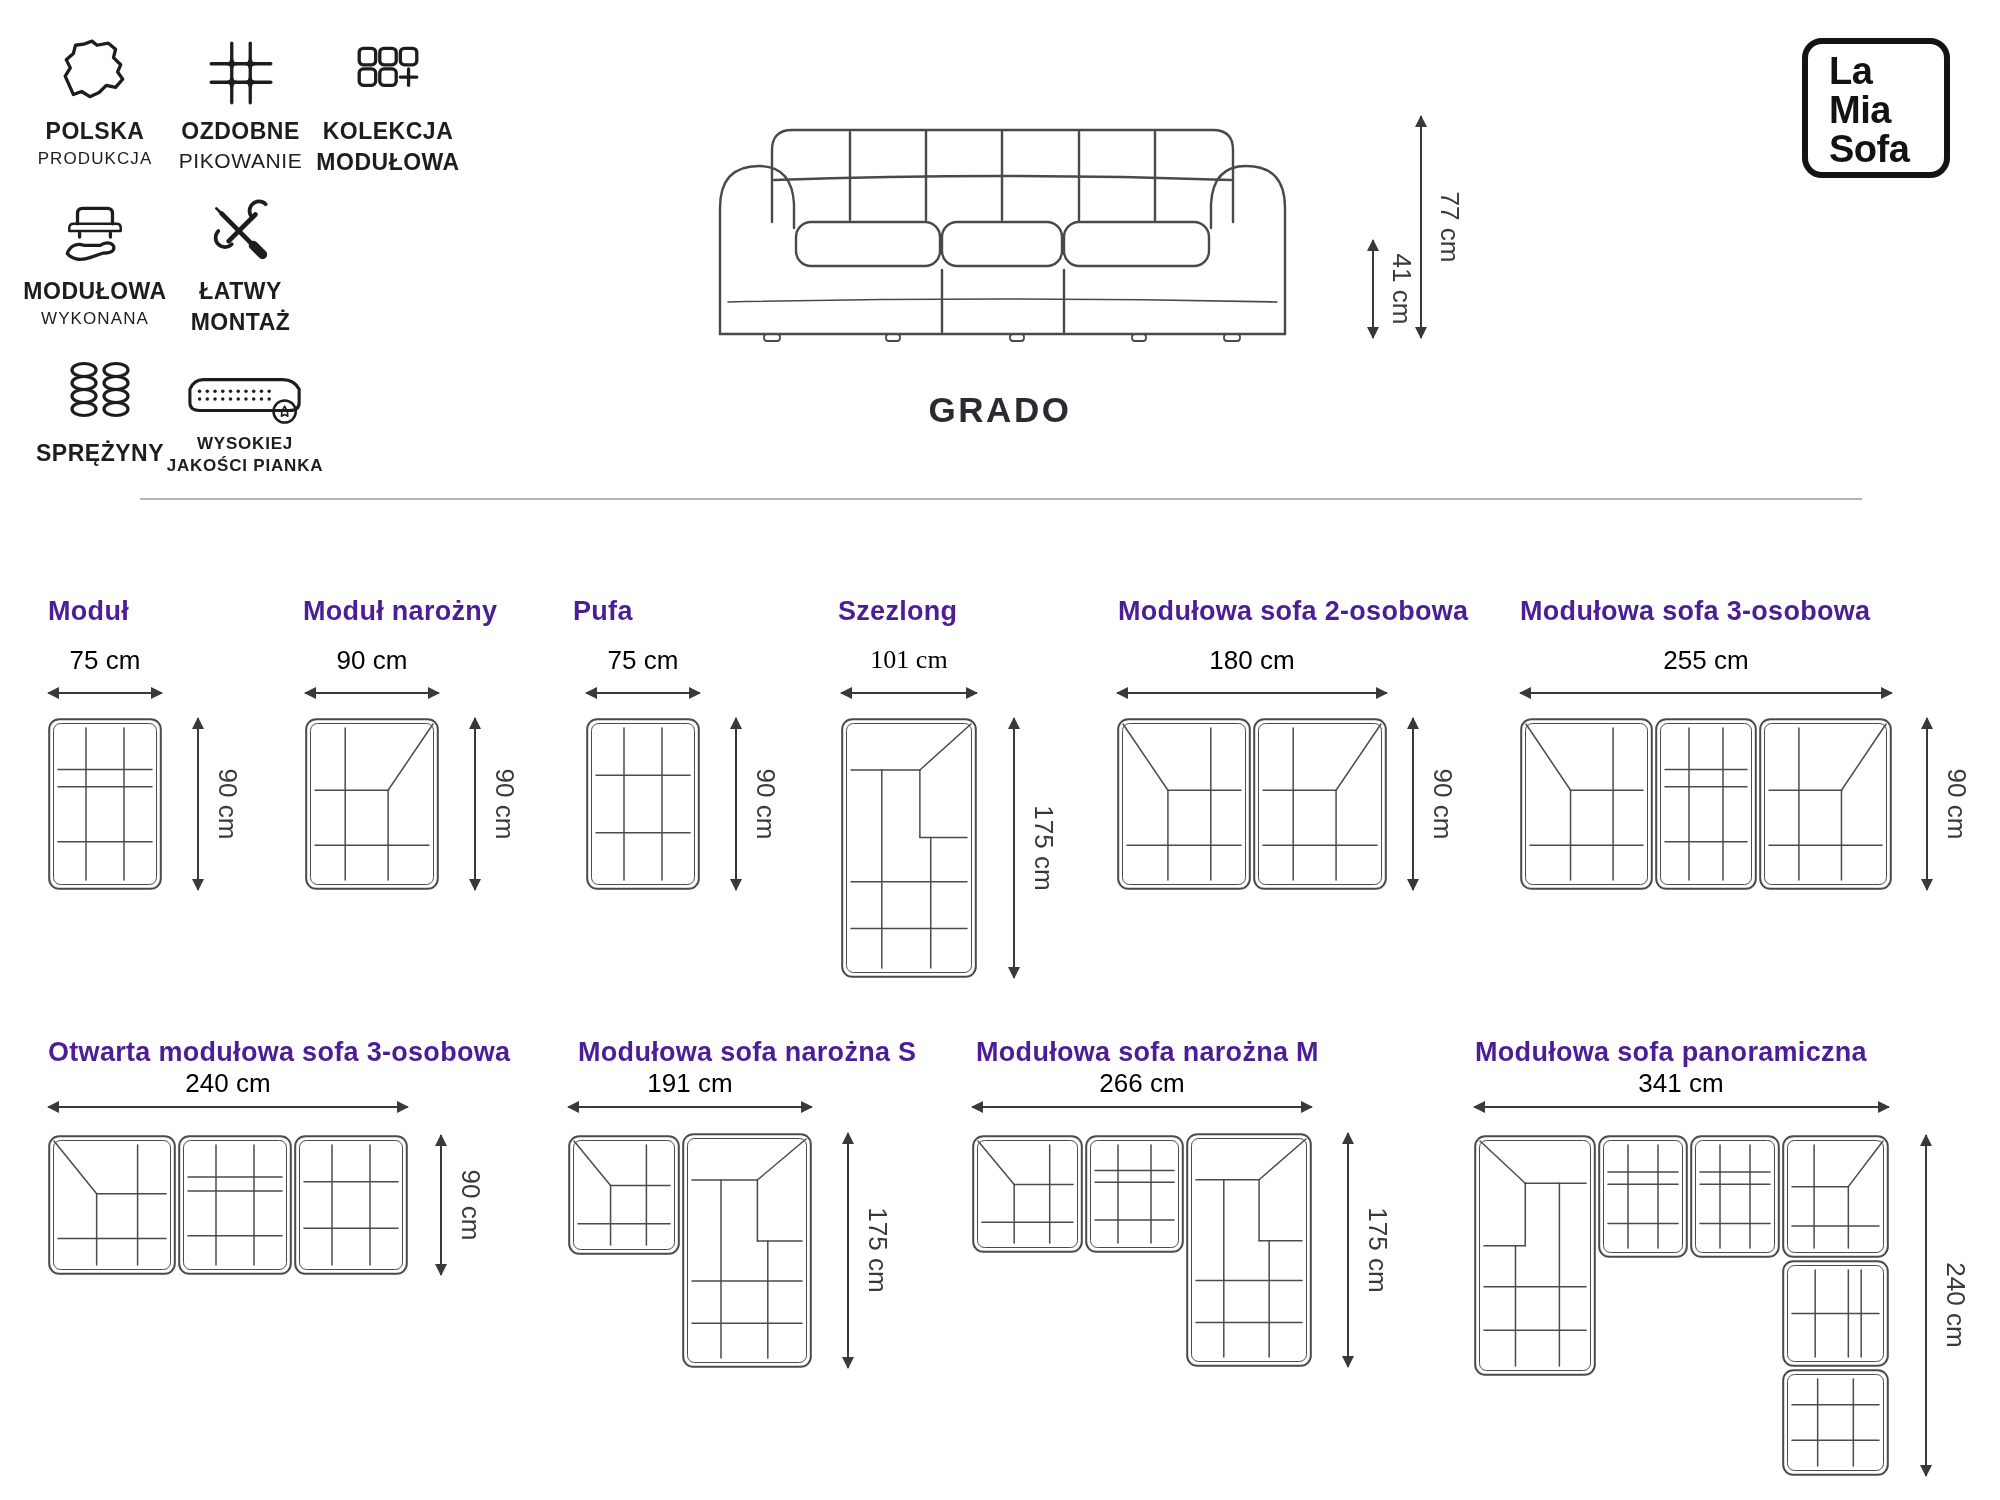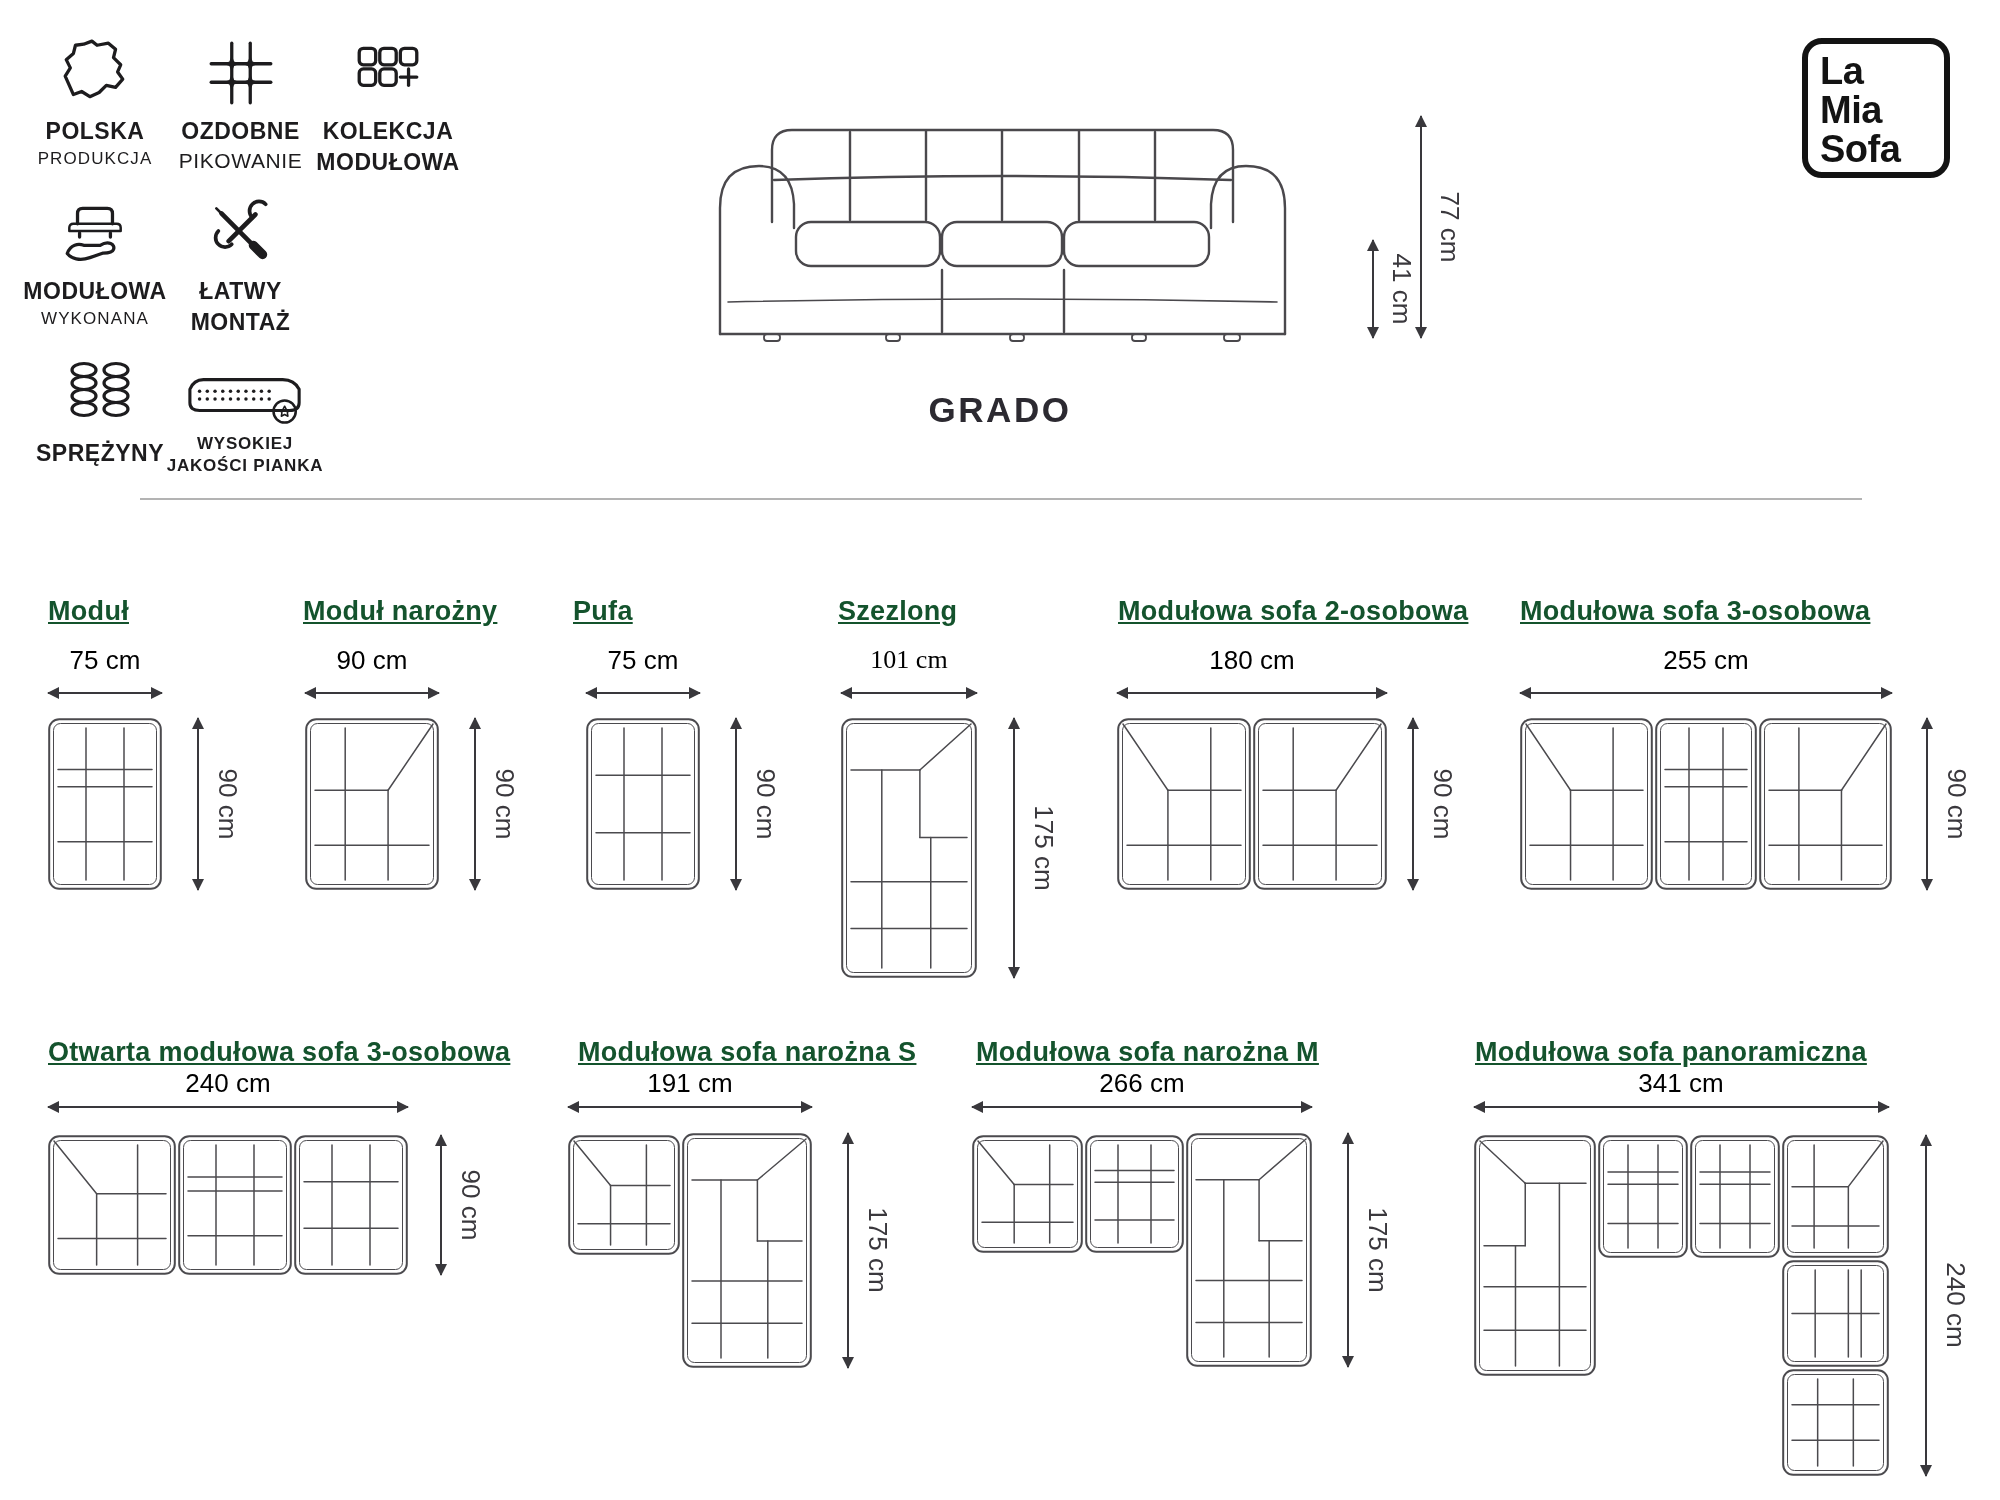--- a/index.html
+++ b/index.html
@@ -11,42 +11,42 @@
   .badge svg{display:block;margin:0 auto;}
   .badge .l1{display:block;font-size:23px;font-weight:700;letter-spacing:.5px;margin-top:8px;color:#1d1c1e;white-space:nowrap;}
   .badge .l2{display:block;font-size:17px;font-weight:400;letter-spacing:1.1px;margin-top:4px;color:#1d1c1e;white-space:nowrap;}
   .badge.big2 .l2{font-size:21px;letter-spacing:.6px;}
   .badge.bold2 .l2{font-size:23px;font-weight:700;letter-spacing:.5px;}
   .badge.foam .l1{font-size:17px;font-weight:600;letter-spacing:.8px;}
   .badge.foam .l2{font-size:17px;font-weight:600;letter-spacing:.8px;margin-top:2px;}
 
   
   .logo{position:absolute;left:1802px;top:38px;width:148px;height:140px;border:6px solid #131313;
-        border-radius:20px;box-sizing:border-box;padding:8px 0 0 12px;background:#fff;}
+        border-radius:20px;box-sizing:border-box;padding:8px 0 0 21px;background:#fff;}
   .logo span{display:block;font-size:38px;font-weight:800;line-height:1.03;letter-spacing:-.5px;color:#131313;}
 
   
   .product-title{position:absolute;left:0;top:390px;width:2000px;text-align:center;
                  font-size:35px;font-weight:700;letter-spacing:2.5px;color:#2c2a31;}
   .divider{position:absolute;left:140px;top:498px;width:1722px;height:0;border-top:2px solid #b3b3b3;}
 
   
   .ha{position:absolute;height:2px;background:#39383c;}
   .ha::before{content:"";position:absolute;left:-1px;top:-5px;width:0;height:0;
               border:6px solid transparent;border-left:none;border-right:12px solid #39383c;}
   .ha::after{content:"";position:absolute;right:-1px;top:-5px;width:0;height:0;
              border:6px solid transparent;border-right:none;border-left:12px solid #39383c;}
   .va{position:absolute;width:2px;background:#39383c;}
   .va::before{content:"";position:absolute;top:-1px;left:-5px;width:0;height:0;
               border:6px solid transparent;border-top:none;border-bottom:12px solid #39383c;}
   .va::after{content:"";position:absolute;bottom:-1px;left:-5px;width:0;height:0;
              border:6px solid transparent;border-bottom:none;border-top:12px solid #39383c;}
 
   
-  .m-title{position:absolute;font-size:27px;font-weight:700;color:#14532d;letter-spacing:.3px;white-space:nowrap;text-decoration:underline;}
+  .m-title{position:absolute;font-size:27px;font-weight:700;color:#4c1d95;letter-spacing:.3px;white-space:nowrap;}
   .dim{position:absolute;font-size:26px;color:#000000;white-space:nowrap;transform:translateX(-50%);}
   .vdim{position:absolute;font-size:26px;color:#3a383d;white-space:nowrap;writing-mode:vertical-rl;transform:translateY(-50%);}
   .diagram{position:absolute;}
 
   .ic{stroke:#1d1c1e;fill:none;stroke-width:3.2;stroke-linecap:round;stroke-linejoin:round;}
 </style>
 </head>
 <body>
 
 <div class="canvas">

